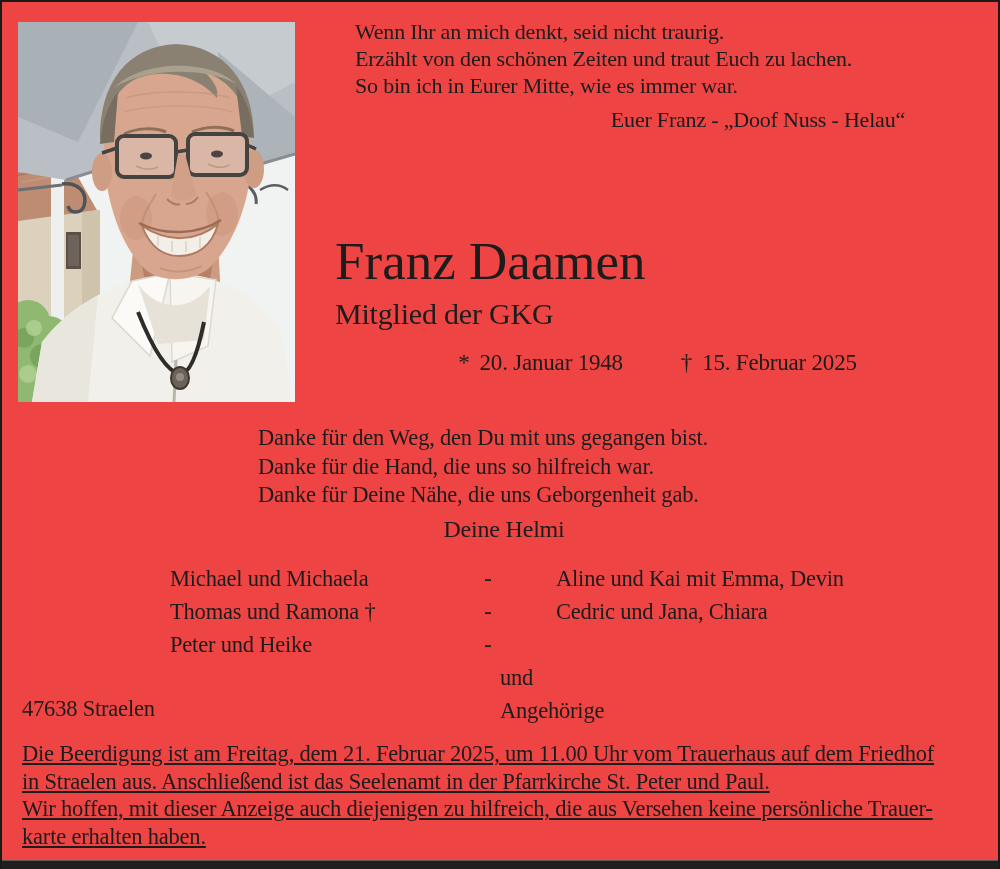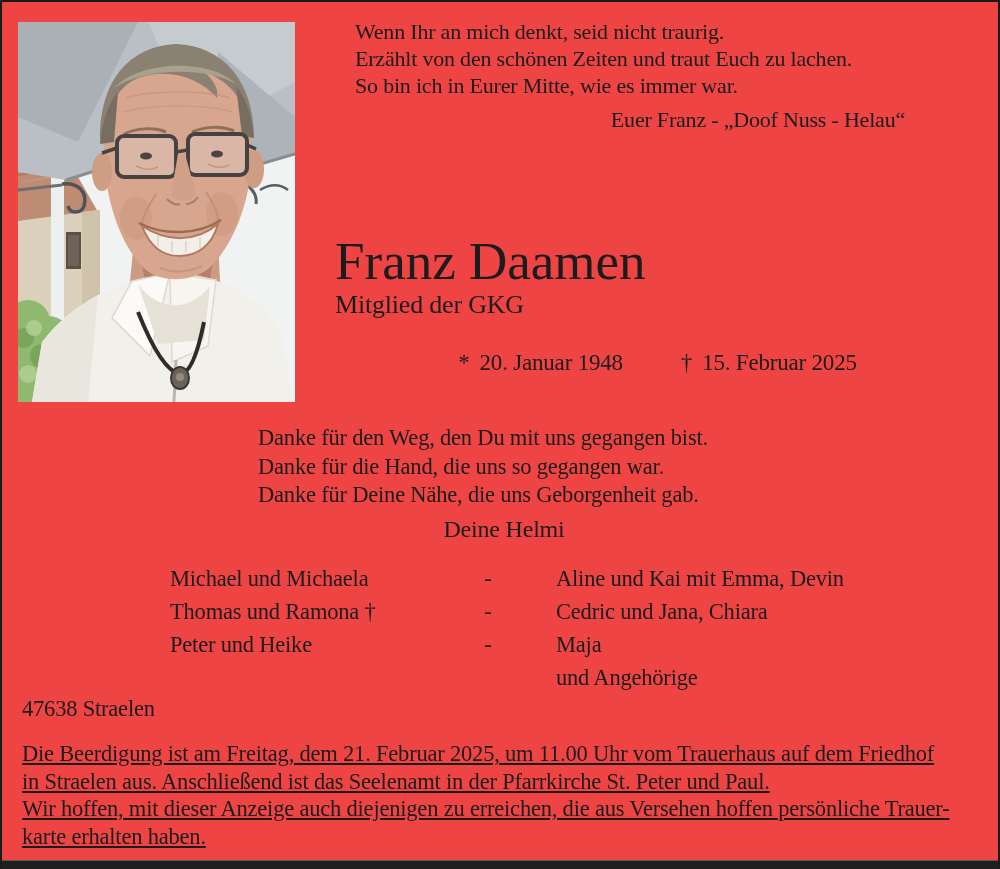--- a/index.html
+++ b/index.html
@@ -8,21 +8,21 @@
     position: relative; width: 996px; height: 867px; background: #ef4444;
     border-top: 2px solid #1a1a1a; border-left: 2px solid #1a1a1a; border-right: 2px solid #1a1a1a;
     overflow: hidden; letter-spacing: -0.2px;
   }
   .photo { position: absolute; left: 16px; top: 20px; width: 277px; height: 380px; }
   .quote-block { position: absolute; left: 353px; top: 16px; width: 552px; font-size: 22px; line-height: 27px; }
   .quote-sign { text-align: right; padding-right: 2px; margin-top: 7px; }
   .farewell { position: absolute; left: 353px; top: 172px; width: 630px; font-size: 22px; }
   .center-col { position: absolute; left: 333px; top: 230px; width: 645px; }
   .big-name { font-size: 53px; line-height: 58px; letter-spacing: 0px; }
-  .membership { font-size: 26px; }
+  .membership { font-size: 30px; margin-top: 7px; }
   .dates { position: absolute; left: 333px; top: 348px; width: 645px; display: flex; justify-content: center; gap: 58px; font-size: 23px; }
   .dates .pair { display: flex; gap: 10px; }
   .thanks { position: absolute; left: 256px; top: 422px; font-size: 22.5px; line-height: 28.5px; }
   .helmi { position: absolute; left: 256px; top: 514px; width: 492px; text-align: center; font-size: 24px; }
   .mourners { position: absolute; left: 168px; top: 560px; display: grid; grid-template-columns: 290px 56px auto; font-size: 22.5px; line-height: 33px; }
   .mourners .sep { text-align: center; }
   .mourners .right { padding-left: 40px; }
   .city { position: absolute; left: 20px; top: 694px; font-size: 22.5px; }
   .funeral { position: absolute; left: 20px; top: 738px; width: 966px; font-size: 22.5px; line-height: 27.5px; text-decoration: underline; }
   .bottom-bar { position: absolute; left: -2px; bottom: 0; width: 1000px; height: 8px; background: #1f1f1f; border-top: 1px solid #5a5a5a; }
@@ -152,43 +152,42 @@
       <span>20. Januar 1948</span>
     </div>
     <div class="pair">
       <span>†</span>
       <span>15. Februar 2025</span>
     </div>
   </div>
 
   <div class="thanks">
     <div>Danke für den Weg, den Du mit uns gegangen bist.</div>
-    <div>Danke für die Hand, die uns so gegangen war.</div>
+    <div>Danke für die Hand, die uns so hilfreich war.</div>
     <div>Danke für Deine Nähe, die uns Geborgenheit gab.</div>
   </div>
   <div class="helmi">Deine Helmi</div>
 
   <div class="mourners">
     <div>Michael und Michaela</div>
     <div class="sep">-</div>
     <div class="right">Aline und Kai mit Emma, Devin</div>
     <div>Thomas und Ramona †</div>
     <div class="sep">-</div>
     <div class="right">Cedric und Jana, Chiara</div>
     <div>Peter und Heike</div>
     <div class="sep">-</div>
-    <div class="right">Maja</div>
     <div></div>
       <div></div>
     <div class="right">und Angehörige</div>
   </div>
 
   <div class="city">47638 Straelen</div>
 
   <div class="funeral">
     <div>Die Beerdigung ist am Freitag, dem 21. Februar 2025, um 11.00 Uhr vom Trauerhaus auf dem Friedhof</div>
     <div>in Straelen aus. Anschließend ist das Seelenamt in der Pfarrkirche St. Peter und Paul.</div>
-    <div>Wir hoffen, mit dieser Anzeige auch diejenigen zu erreichen, die aus Versehen hoffen persönliche Trauer-</div>
+    <div>Wir hoffen, mit dieser Anzeige auch diejenigen zu hilfreich, die aus Versehen keine persönliche Trauer-</div>
     <div>karte erhalten haben.</div>
   </div>
 
   <div class="bottom-bar"></div>
 </div>
 
 </body></html>

